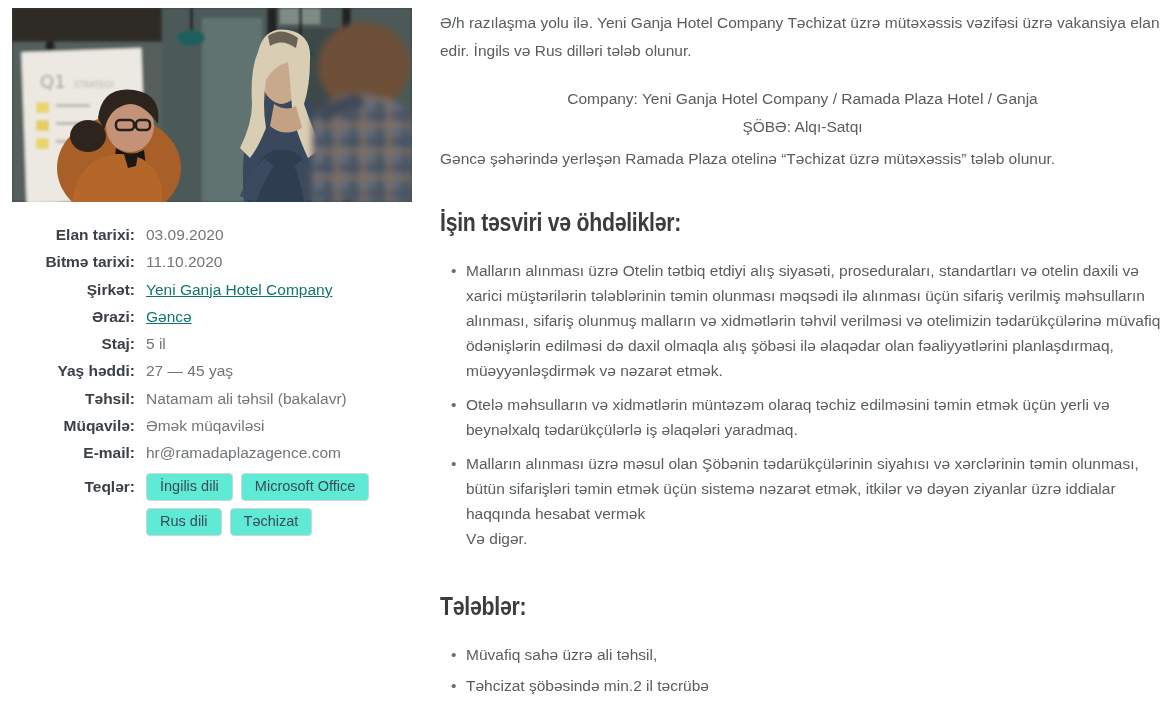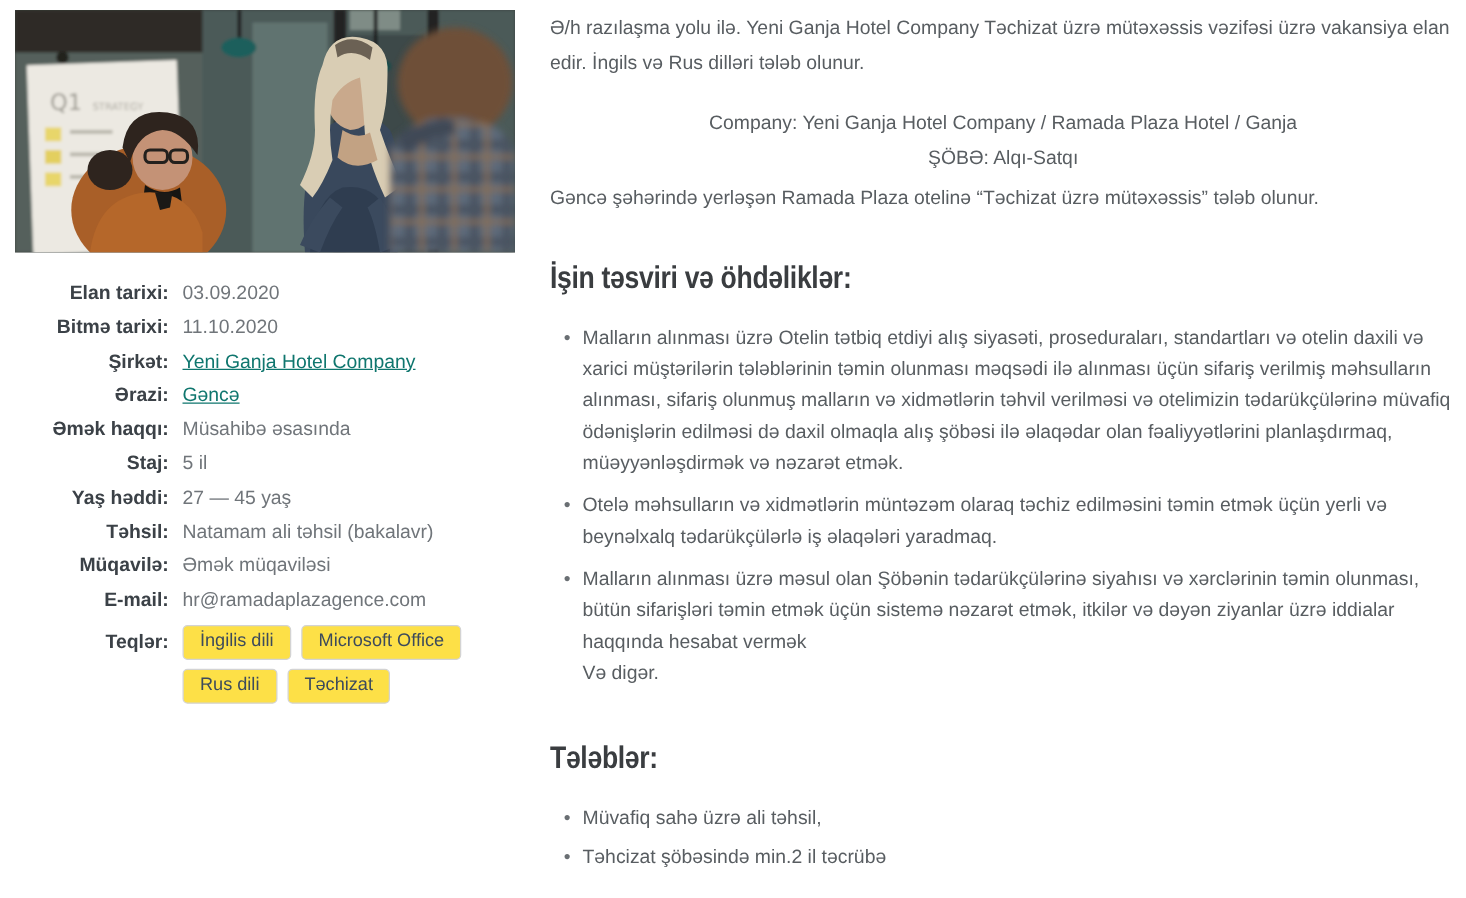--- a/index.html
+++ b/index.html
@@ -15,21 +15,21 @@
 
   .details { margin-top: 19px; }
   .detail-row { display: flex; align-items: flex-start; line-height: 27.3px; font-size: 15.5px; }
   .detail-label { width: 123px; flex: 0 0 123px; text-align: right; font-weight: bold; color: #3b4147; }
   .detail-value { margin-left: 11px; color: #70757a; }
   .detail-value a, a.val-link { color: #0f766e; text-decoration: underline; margin-top: 12px; }
 
   .tags-row { display: flex; margin-top: 6px; }
   .tags-box { margin-left: 11px; display: flex; flex-wrap: wrap; width: 240px; }
   .tag-btn {
-    display: inline-block; background: #fde047; border: 1px solid #d3d3d3; border-radius: 4px;
+    display: inline-block; background: #5eead4; border: 1px solid #d3d3d3; border-radius: 4px;
     padding: 4px 13px 5px; font-size: 14.5px; color: #3c4a5c; margin: 0 8px 7px 0;
     font-family: inherit; cursor: pointer; line-height: 17px;
   }
 
   
   .right-col { flex: 1; margin-left: 28px; padding-top: 1px; color: #585d61; font-size: 15.5px; }
   .right-col p { line-height: 28px; }
   .intro { margin-bottom: 20px; }
   .company-block { margin-bottom: 5px; }
   .company-block div { line-height: 27.5px; text-align: center; }
@@ -146,24 +146,20 @@
       <div class="detail-row">
         <div class="detail-label">Şirkət:</div>
         <div class="detail-value"><a href="#" class="val-link">Yeni Ganja Hotel Company</a></div>
       </div>
 
       <div class="detail-row">
         <div class="detail-label">Ərazi:</div>
         <div class="detail-value"><a href="#" class="val-link">Gəncə</a></div>
       </div>
 
-      <div class="detail-row">
-        <div class="detail-label">Əmək haqqı:</div>
-        <div class="detail-value">Müsahibə əsasında</div>
-      </div>
 
       <div class="detail-row">
         <div class="detail-label">Staj:</div>
         <div class="detail-value">5 il</div>
       </div>
 
       <div class="detail-row">
         <div class="detail-label">Yaş həddi:</div>
         <div class="detail-value">27 — 45 yaş</div>
       </div>
@@ -211,21 +207,21 @@
     <h2 class="section-heading">İşin təsviri və öhdəliklər:</h2>
 
     <ul class="bullets">
       <li>
         <div>Malların alınması üzrə Otelin tətbiq etdiyi alış siyasəti, proseduraları, standartları və otelin daxili və xarici müştərilərin tələblərinin təmin olunması məqsədi ilə alınması üçün sifariş verilmiş məhsulların alınması, sifariş olunmuş malların və xidmətlərin təhvil verilməsi və otelimizin tədarükçülərinə müvafiq ödənişlərin edilməsi də daxil olmaqla alış şöbəsi ilə əlaqədar olan fəaliyyətlərini planlaşdırmaq, müəyyənləşdirmək və nəzarət etmək.</div>
       </li>
       <li>
         <div>Otelə məhsulların və xidmətlərin müntəzəm olaraq təchiz edilməsini təmin etmək üçün yerli və beynəlxalq tədarükçülərlə iş əlaqələri yaradmaq.</div>
       </li>
       <li>
-        <div>Malların alınması üzrə məsul olan Şöbənin tədarükçülərinə siyahısı və xərclərinin təmin olunması, bütün sifarişləri təmin etmək üçün sistemə nəzarət etmək, itkilər və dəyən ziyanlar üzrə iddialar haqqında hesabat vermək</div>
+        <div>Malların alınması üzrə məsul olan Şöbənin tədarükçülərinin siyahısı və xərclərinin təmin olunması, bütün sifarişləri təmin etmək üçün sistemə nəzarət etmək, itkilər və dəyən ziyanlar üzrə iddialar haqqında hesabat vermək</div>
         <div>Və digər.</div>
       </li>
     </ul>
 
     <h2 class="section-heading req-heading">Tələblər:</h2>
 
     <ul class="bullets compact">
       <li>
         <div>Müvafiq sahə üzrə ali təhsil,</div>
       </li>

